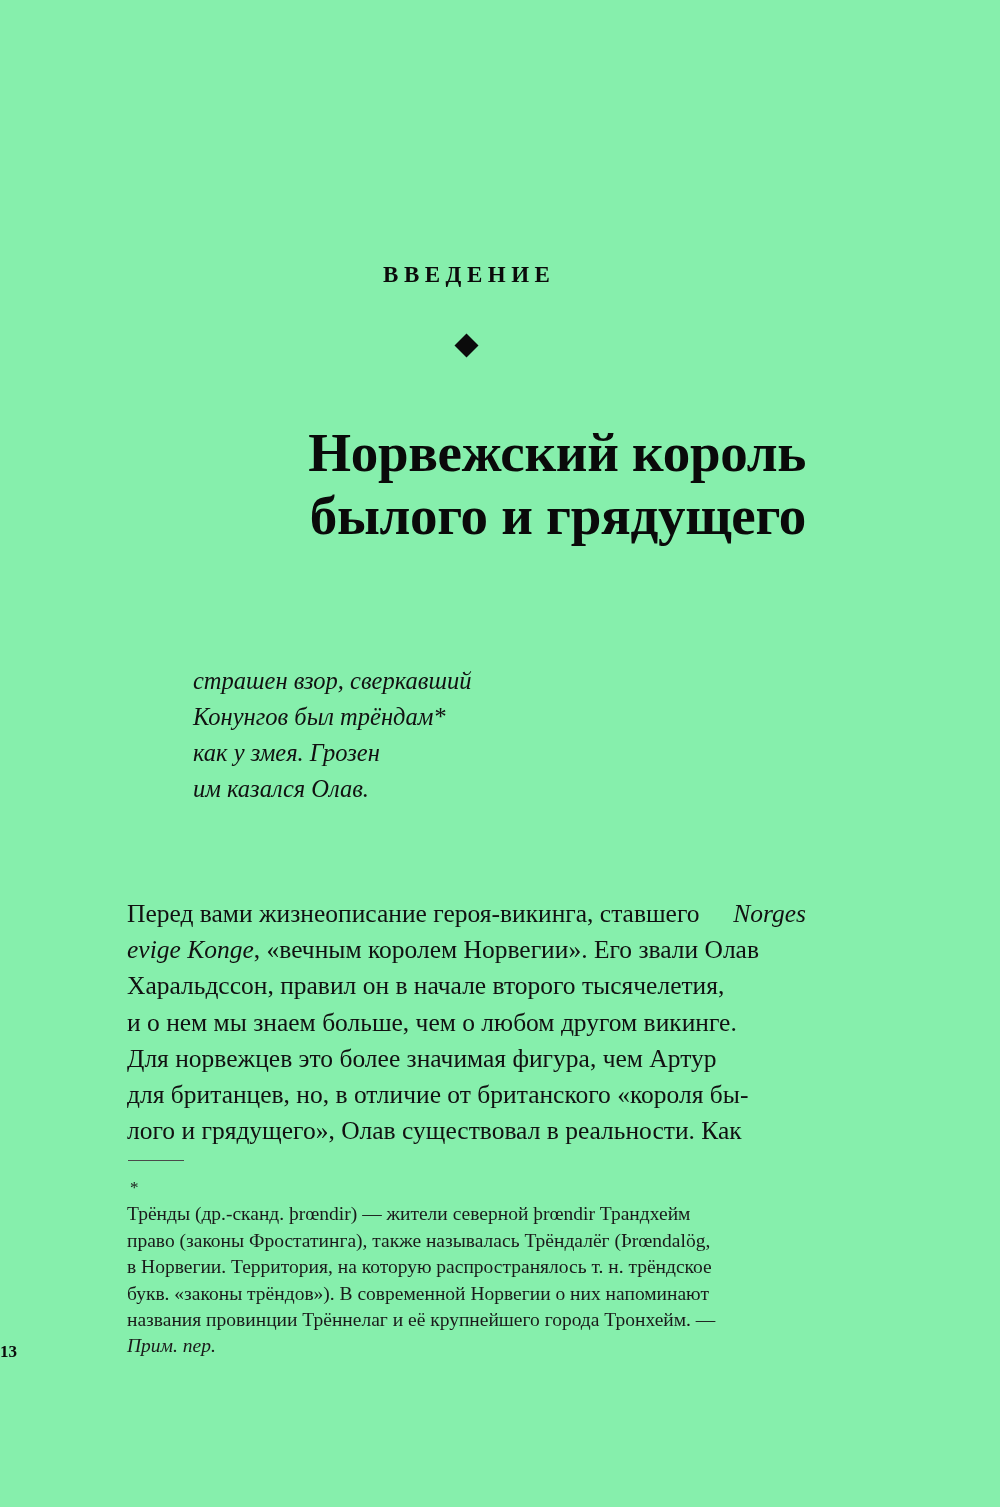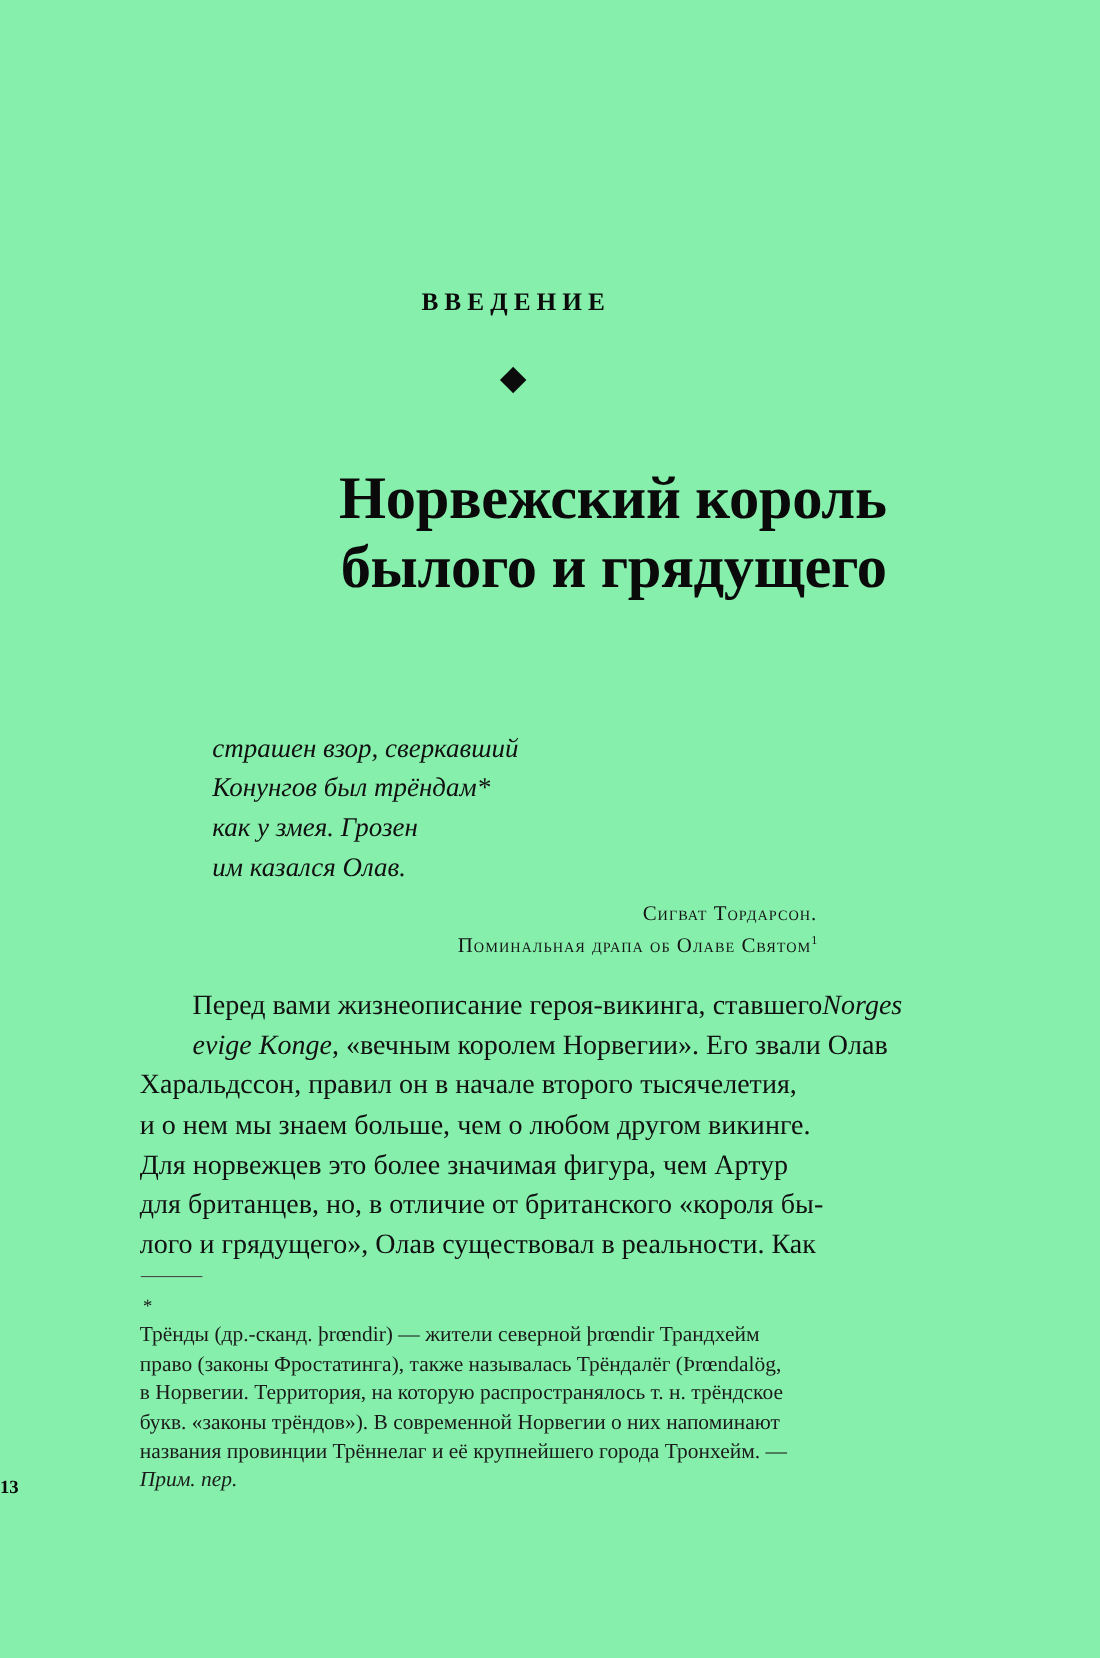--- a/index.html
+++ b/index.html
@@ -130,21 +130,20 @@
     color: #111111;
     hyphens: manual;
   }
   .body-text .bline {
     display: block;
     white-space: nowrap;
   }
   .body-text .bline.just {
     display: flex;
     justify-content: space-between;
-    margin-left: 48px;
   }
   .body-text i { font-style: italic; }
 
   
   .footnote-rule {
     position: absolute;
     top: 1160px;
     left: 1px;
     width: 56px;
     height: 1px;
@@ -204,24 +203,20 @@
       <span class="tline">былого и грядущего</span>
     </div>
 
     <div class="epigraph">
       <span class="eline">страшен взор, сверкавший</span>
       <span class="eline">Конунгов был трёндам*</span>
       <span class="eline">как у змея. Грозен</span>
       <span class="eline">им казался Олав.</span>
     </div>
 
-    <div class="attribution">
-      <span class="aline">Сигват Тордарсон.</span>
-      <span class="aline"><span>Поминальная драпа об Олаве Святом</span><sup>1</sup></span>
-    </div>
 
     <div class="body-text">
 
       <span class="bline just">
         <span>Перед вами жизнеописание героя-викинга, ставшего </span>
           <i>Norges</i>
       </span>
 
       <span class="bline just">
         <span><i>evige Konge</i><span>, «вечным королем Норвегии». Его звали Олав</span></span>

